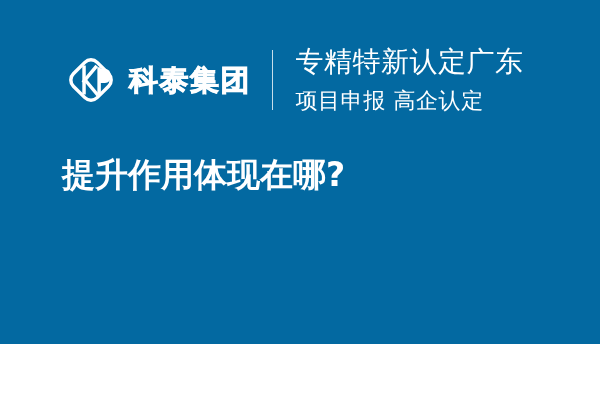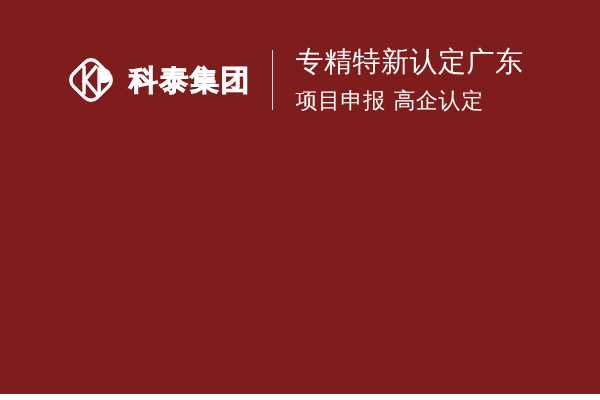--- a/index.html
+++ b/index.html
@@ -8,22 +8,22 @@
   }
   body {
     width: 600px;
     height: 400px;
     overflow: hidden;
     font-family: "Liberation Sans", "DejaVu Sans", sans-serif;
   }
   #banner {
     position: relative;
     width: 600px;
-    height: 394px;
-    background: #7f1d1d;
+    height: 344px;
+    background: #0369a1;
     box-sizing: border-box;
   }
 
   
   #brand-bar {
     position: absolute;
     left: 62px;
     top: 48px;
     display: flex;
     align-items: center;
@@ -172,15 +172,16 @@
     <div id="brand-divider"></div>
 
     <div id="tagline-block">
       <div id="tagline-primary">专精特新认定广东</div>
       <div id="tagline-secondary">项目申报 高企认定</div>
     </div>
 
   </div>
 
   <div id="headline">
+    <div class="headline-line">提升作用体现在哪?</div>
   </div>
 
 </div>
 
 </body></html>

